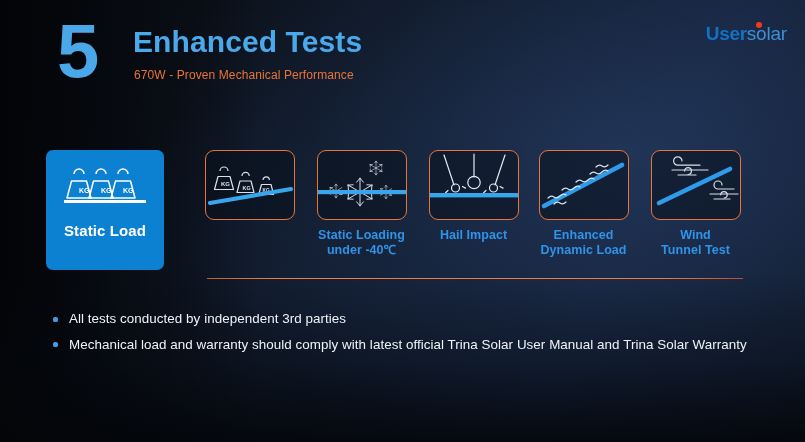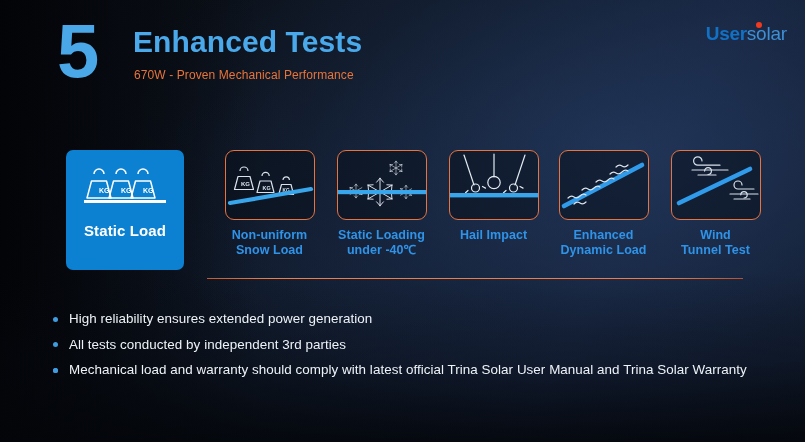--- a/index.html
+++ b/index.html
@@ -56,21 +56,21 @@
     letter-spacing:-0.2px;
   }
   .logo .dot{
     position:absolute;width:6px;height:6px;border-radius:50%;
     background:#f03a20;right:25px;top:-1px;
   }
   .logo-wrap{position:relative;white-space:nowrap;}
 
   
   .cards{position:absolute;left:0;top:150px;width:805px;height:125px;}
-  .card{position:absolute;top:0;text-align:center;margin-left:20px;}
+  .card{position:absolute;top:0;text-align:center;}
 
   .card.primary{
     left:46px;width:118px;height:120px;
     background:#0c81d2;border-radius:7px;
   }
   .card.primary .pic{height:68px;position:relative;}
   .card.primary .plabel{
     color:#ffffff;font-size:15px;font-weight:700;line-height:17px;
     margin-top:4px;letter-spacing:0.1px;
   }
@@ -155,24 +155,20 @@
               <path d="M34 30 h11 l3 11.5 h-17 z"></path>
               <path d="M57 29 a3.2,3.2 0 0 1 6.4,0"></path>
               <path d="M55.5 33.5 h9.5 l2.6 10 h-14.8 z"></path>
             </g>
             <text x="15" y="35" font-size="6" font-weight="700" fill="#d9e2ec" font-family="Liberation Sans, sans-serif">KG</text>
             <text x="36.5" y="38.5" font-size="5.4" font-weight="700" fill="#d9e2ec" font-family="Liberation Sans, sans-serif">KG</text>
             <text x="56.5" y="41" font-size="4.8" font-weight="700" fill="#d9e2ec" font-family="Liberation Sans, sans-serif">KG</text>
             <path d="M4 52 L85 38" stroke="#39a5ea" stroke-width="4.2" stroke-linecap="round" fill="none"></path>
           </svg>
         </div>
-        <div class="clabel">
-          <div>Non-uniform</div>
-          <div>Snow Load</div>
-        </div>
       </div>
 
       <div class="card box" style="left:315px;">
         <div class="iconbox">
           <svg width="88" height="66" viewBox="0 0 88 66">
             <g stroke="#e3eaf2" stroke-width="1.1" stroke-linecap="round" fill="none">
 
               <g transform="translate(58,17) scale(0.52)">
                 <path d="M0,-13 V13 M-11.3,-6.5 L11.3,6.5 M-11.3,6.5 L11.3,-6.5"></path>
                 <path d="M0,-13 l-3.2,3.6 M0,-13 l3.2,3.6 M0,13 l-3.2,-3.6 M0,13 l3.2,-3.6"></path>
@@ -272,21 +268,20 @@
         </div>
       </div>
 
     </div>
 
     <div class="divider"></div>
 
     <div class="bullets">
       <div class="bul">
         <span class="dotm"></span>
-        <span>High reliability ensures extended power generation</span>
       </div>
       <div class="bul">
         <span class="dotm"></span>
         <span>All tests conducted by independent 3rd parties</span>
       </div>
       <div class="bul">
         <span class="dotm"></span>
       </div>
       <div class="bul tall">
         <span class="dotm"></span>

